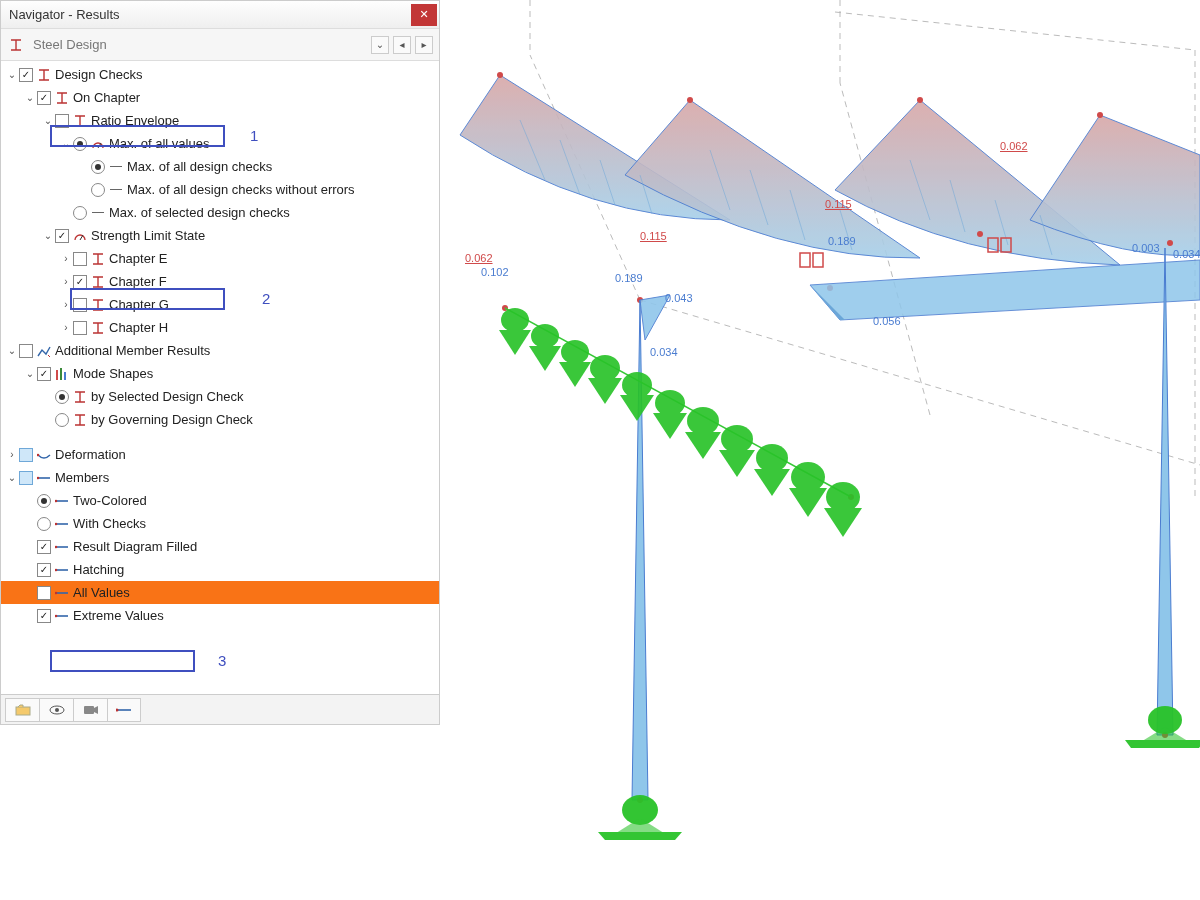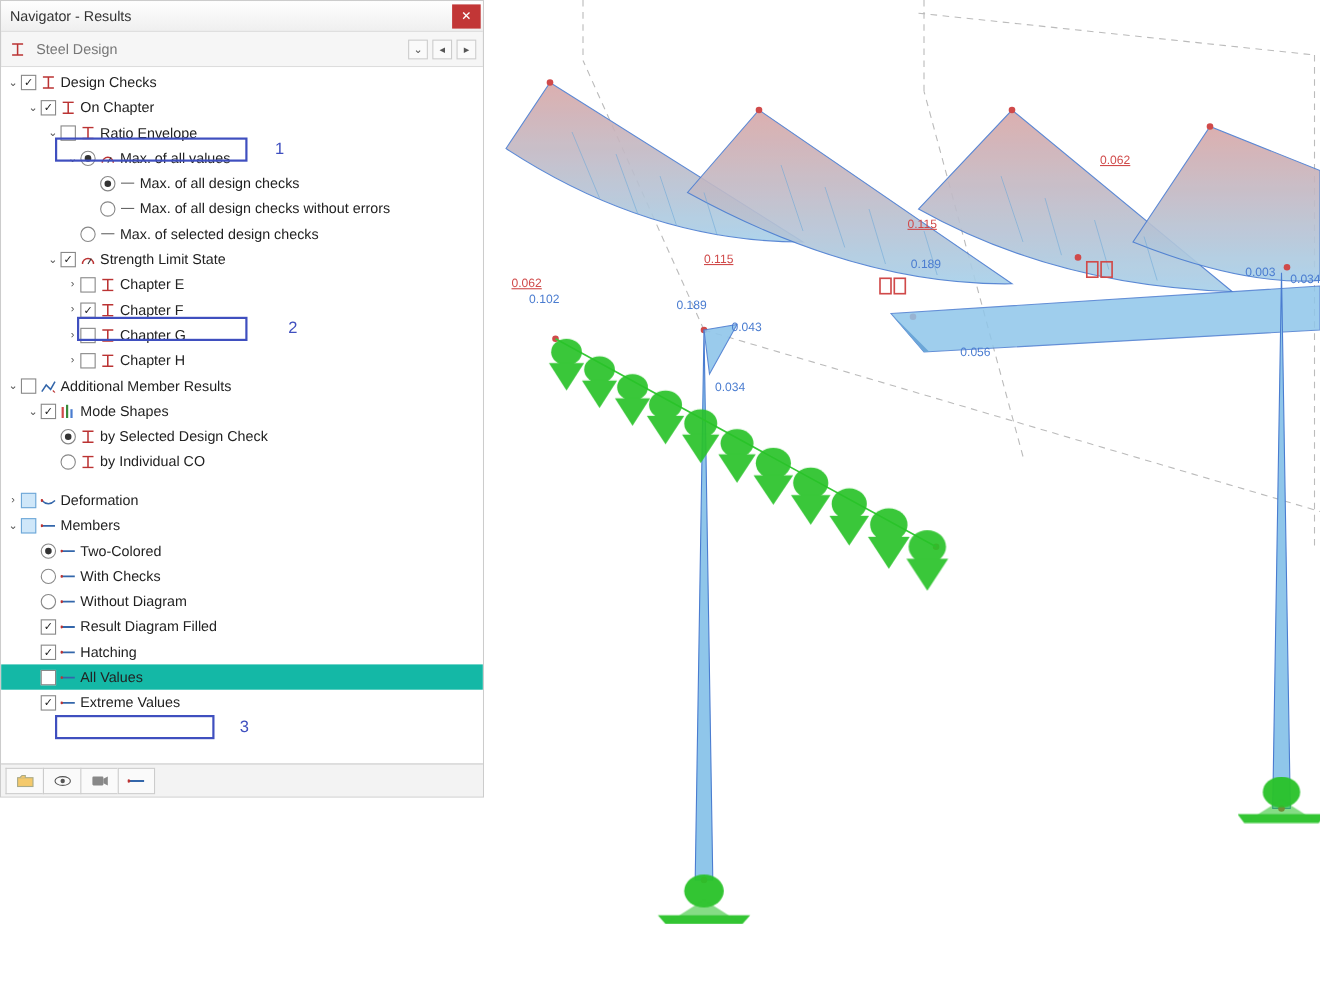--- a/index.html
+++ b/index.html
@@ -7,21 +7,21 @@
   .panel { position: absolute; left: 0; top: 0; width: 440px; height: 725px; background: #f6f6f6; border: 1px solid #ccc; display: flex; flex-direction: column; }
   .titlebar { display: flex; align-items: center; height: 28px; background: linear-gradient(#fefefe,#efefef); border-bottom: 1px solid #ddd; padding-left: 8px; font-size: 13px; color: #333; gap: 44px; }
   .titlebar .spacer { flex: 1; }
   .close-btn { width: 26px; height: 22px; background: #c23636; color: #fff; display: flex; align-items: center; justify-content: center; font-size: 11px; margin-right: 2px; cursor: pointer; }
   .toolbar { display: flex; align-items: center; height: 32px; border-bottom: 1px solid #ddd; padding: 0 6px; gap: 4px; }
   .toolbar .tb-icon { width: 18px; height: 18px; display:inline-flex; align-items:center; justify-content:center; }
   .toolbar .tb-label { flex: 1; font-size: 13px; color: #777; padding-left: 4px; }
   .toolbar .chev { width: 18px; height: 18px; border: 1px solid #ccc; background: #fafafa; display:flex; align-items:center; justify-content:center; font-size:10px; color:#555; cursor:pointer; }
   .tree { flex: 1; overflow-y: auto; background: #fff; font-size: 13px; color: #222; padding: 2px 0; }
   .tree-row { display: flex; align-items: center; height: 23px; padding-right: 4px; white-space: nowrap; }
-  .tree-row.selected { background: #14b8a6; }
+  .tree-row.selected { background: #f97316; }
   .indent { display:inline-block; }
   .exp { width: 14px; display:inline-flex; justify-content:center; align-items:center; color:#555; font-size: 10px; cursor:pointer; }
   .chk { width: 14px; height: 14px; border: 1px solid #888; background:#fff; display:inline-flex; align-items:center; justify-content:center; font-size:10px; color:#222; margin-right:2px; cursor:pointer; }
   .chk.chk-color { border-color:#6fa8d8; background:#cfe7f9; }
   .rad { width:14px; height:14px; border:1.4px solid #888; border-radius:50%; display:inline-flex; align-items:center; justify-content:center; margin-right:2px; cursor:pointer; }
   .rad .dot { width:6px; height:6px; border-radius:50%; background:#333; }
   .ic { width:18px; display:inline-flex; align-items:center; justify-content:center; }
   .lbl { padding-left: 2px; }
   .annot { position:absolute; color:#3f4fbf; font-size:15px; font-weight:500; }
   .annot-box { position:absolute; border:2px solid #3f4fbf; pointer-events:none; }
@@ -233,21 +233,21 @@
       <span class="lbl">by Selected Design Check</span>
     </div>
     <div class="tree-row">
       <span class="indent" style="width:54px"></span>
       <span class="rad"></span>
       <span class="ic">
           <svg class="ibeam" width="12" height="12">
             <path d="M1 1 H11 M6 1 V11 M1 11 H11"></path>
           </svg>
         </span>
-      <span class="lbl">by Individual CO</span>
+      <span class="lbl">by Governing Design Check</span>
     </div>
 
     <div style="height:12px"></div>
 
     <div class="tree-row">
       <span class="indent" style="width:4px"></span>
       <span class="exp">›</span>
       <span class="chk chk-color"></span>
       <span class="ic">
           <svg width="14" height="12">
@@ -286,31 +286,20 @@
     <div class="tree-row">
       <span class="indent" style="width:36px"></span>
       <span class="rad"></span>
       <span class="ic">
           <svg width="14" height="12">
             <line x1="1" y1="6" x2="13" y2="6" stroke="#36a" stroke-width="1.6"></line>
             <circle cx="1" cy="6" r="1.3" fill="#b33"></circle>
           </svg>
         </span>
       <span class="lbl">With Checks</span>
-    </div>
-    <div class="tree-row">
-      <span class="indent" style="width:36px"></span>
-      <span class="rad"></span>
-      <span class="ic">
-          <svg width="14" height="12">
-            <line x1="1" y1="6" x2="13" y2="6" stroke="#36a" stroke-width="1.6"></line>
-            <circle cx="1" cy="6" r="1.3" fill="#b33"></circle>
-          </svg>
-        </span>
-      <span class="lbl">Without Diagram</span>
     </div>
     <div class="tree-row">
       <span class="indent" style="width:36px"></span>
       <span class="chk">✓</span>
       <span class="ic">
           <svg width="14" height="12">
             <line x1="1" y1="6" x2="13" y2="6" stroke="#36a" stroke-width="1.6"></line>
             <circle cx="1" cy="6" r="1.3" fill="#b33"></circle>
           </svg>
         </span>

